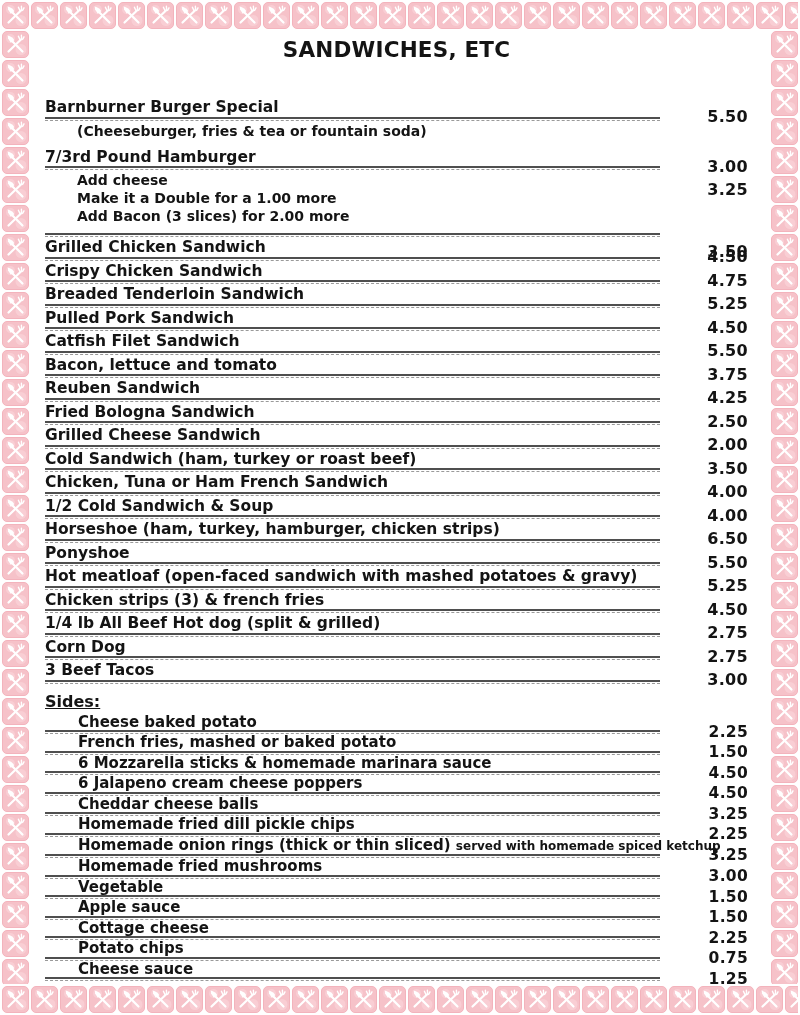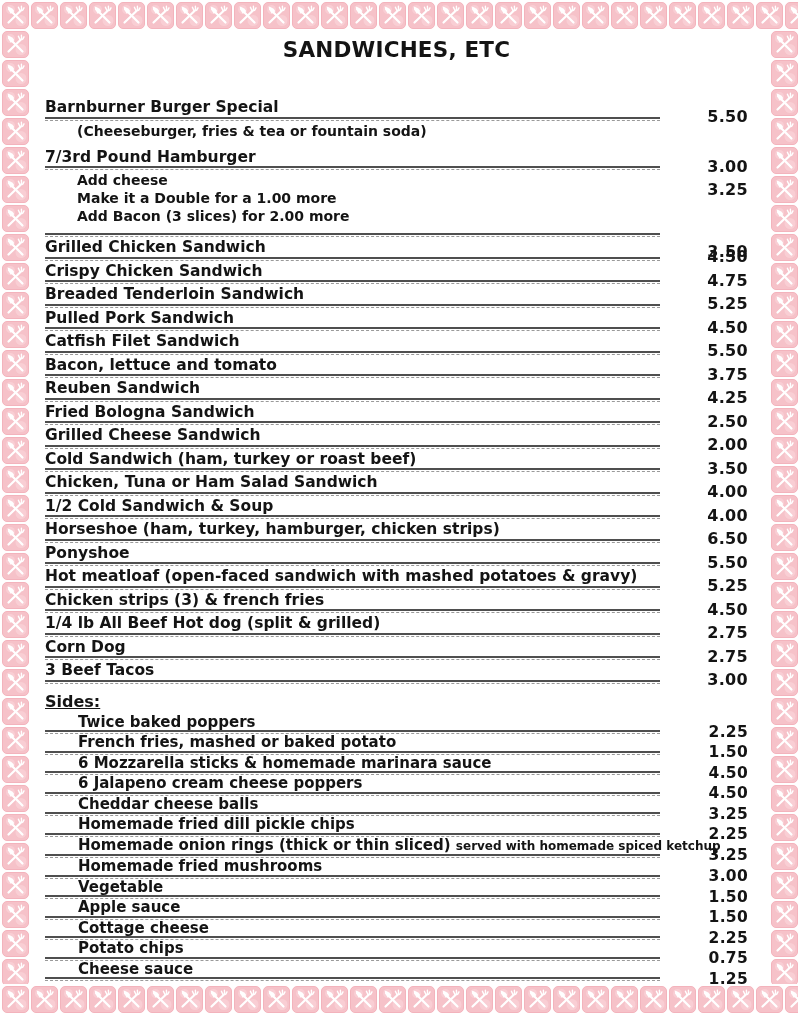--- a/index.html
+++ b/index.html
@@ -1765,21 +1765,21 @@
       </div>
       <div class="row main">
     <div class="line">
       <span class="name">Cold Sandwich (ham, turkey or roast beef)</span>
       <span class="price">3.50</span>
     </div>
   <div class="rule-line"></div>
       </div>
       <div class="row main">
     <div class="line">
-      <span class="name">Chicken, Tuna or Ham Salad Sandwich</span>
+      <span class="name">Chicken, Tuna or Ham French Sandwich</span>
       <span class="price">4.00</span>
     </div>
   <div class="rule-line"></div>
       </div>
       <div class="row main">
     <div class="line">
       <span class="name">1/2 Cold Sandwich &amp; Soup</span>
       <span class="price">4.00</span>
     </div>
   <div class="rule-line"></div>
@@ -1832,21 +1832,21 @@
       <span class="price">3.00</span>
     </div>
   <div class="rule-line"></div>
       </div>
     </div>
   <div id="sides">
     <h2>Sides:</h2>
     <div id="sides-list">
         <div class="row side">
     <div class="line">
-      <span class="name">Twice baked poppers</span>
+      <span class="name">Cheese baked potato</span>
       <span class="price">2.25</span>
     </div>
   <div class="rule-line"></div>
         </div>
         <div class="row side">
     <div class="line">
       <span class="name">French fries, mashed or baked potato</span>
       <span class="price">1.50</span>
     </div>
   <div class="rule-line"></div>

